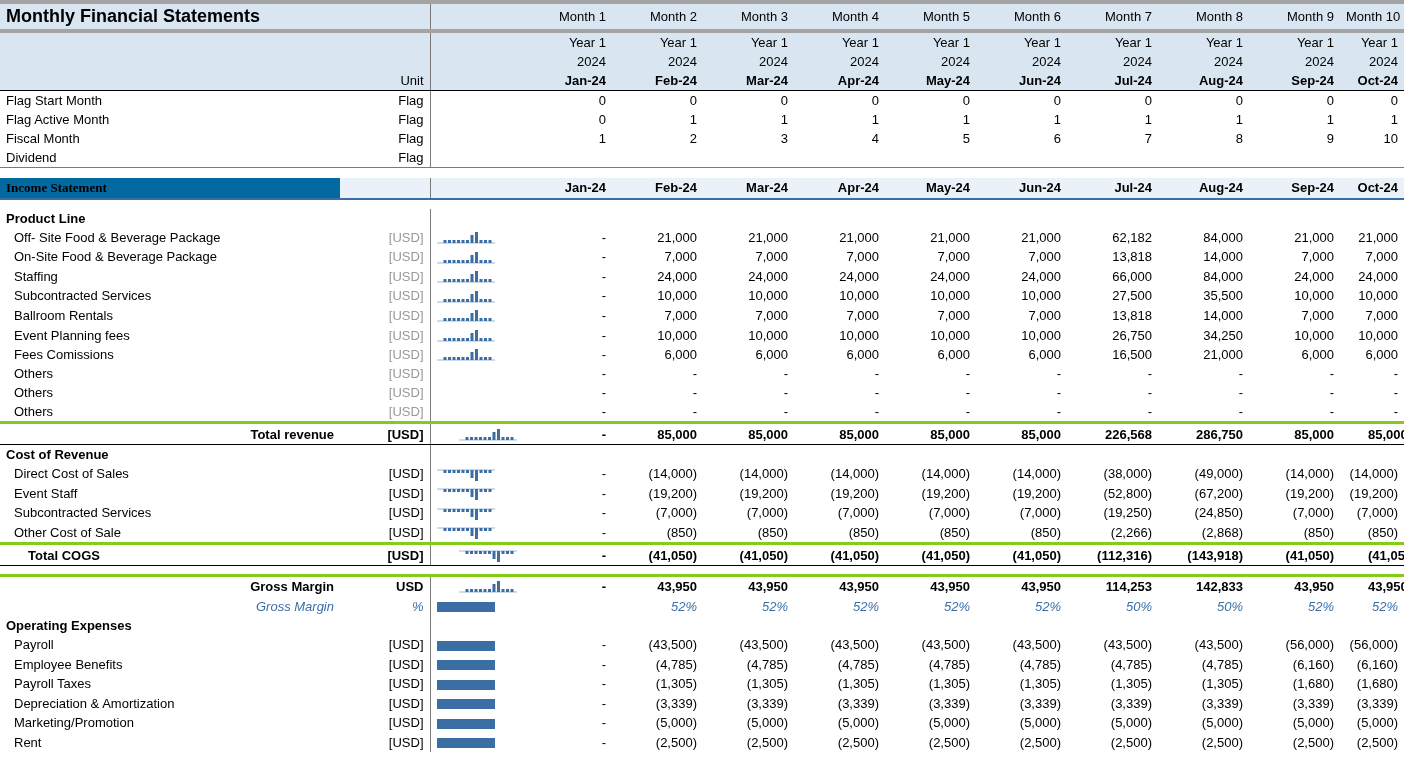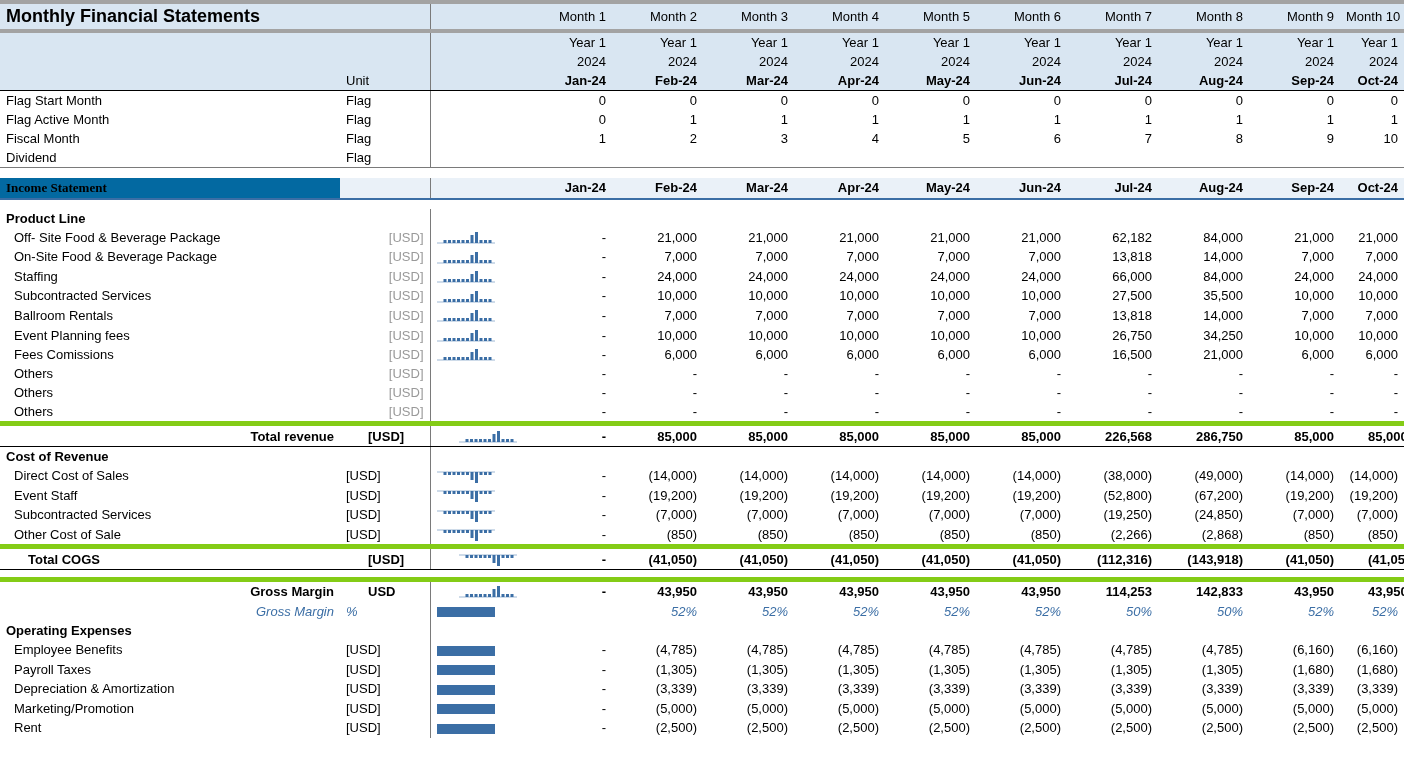--- a/index.html
+++ b/index.html
@@ -23,25 +23,25 @@
     white-space: nowrap;
     text-overflow: clip;
     font-weight: normal;
     text-align: left;
   }
   .hdr-band td {
     background: #d9e6f2;
     border-top: 4px solid #a3a3a3;
   }
   .num { text-align: right; }
-  .unit-col { text-align: left; color: #000; }
+  .unit-col { text-align: right; color: #000; }
   .unit-gray { color: #999; text-align:right;}
   .bold { font-weight: bold; }
   .title { font-size: 18px; font-weight: bold; }
-  .section-border-top td { border-top: 5px solid #84cc16; padding-left: 28px; }
+  .section-border-top td { border-top: 3px solid #84cc16; padding-left: 28px; }
   .section-border-bottom td { border-bottom: 1px solid #000; }
   .thin-border-top td { border-top: 1px solid #7a7a7a; }
   .blue-border-bottom td { border-bottom: 2px solid #3b6ea5; }
   .vr { border-right: 1px solid #7a7a7a; }
   .indent { padding-left: 14px; }
   .link { color: #0563c1; text-decoration: underline; cursor:pointer;}
   .italic { font-style: italic; }
   .blue-text { color: #3b6ea5; }
   .spark {
     display: inline-block;
@@ -711,20 +711,37 @@
 
   <tr>
         <td class="bold">Operating Expenses</td>
       <td class="vr"></td>
         <td></td>
         <td colspan="10"></td>
       </tr>
   </tbody>
     <tbody id="opex-body">
       <tr>
+        <td class="indent " style="">Payroll</td>
+        <td class="unit-col vr">[USD]</td>
+        <td><svg class="spark" width="58" height="14">
+            <rect x="0" y="2" width="58" height="10" fill="#3b6ea5"></rect>
+          </svg></td>
+        <td class="num">-</td>
+        <td class="num">(43,500)</td>
+        <td class="num">(43,500)</td>
+        <td class="num">(43,500)</td>
+        <td class="num">(43,500)</td>
+        <td class="num">(43,500)</td>
+        <td class="num">(43,500)</td>
+        <td class="num">(43,500)</td>
+        <td class="num">(56,000)</td>
+        <td class="num">(56,000)</td>
+      </tr>
+      <tr>
         <td class="indent " style="">Employee Benefits</td>
         <td class="unit-col vr">[USD]</td>
         <td><svg class="spark" width="58" height="14">
             <rect x="0" y="2" width="58" height="10" fill="#3b6ea5"></rect>
           </svg></td>
         <td class="num">-</td>
         <td class="num">(4,785)</td>
         <td class="num">(4,785)</td>
         <td class="num">(4,785)</td>
         <td class="num">(4,785)</td>

